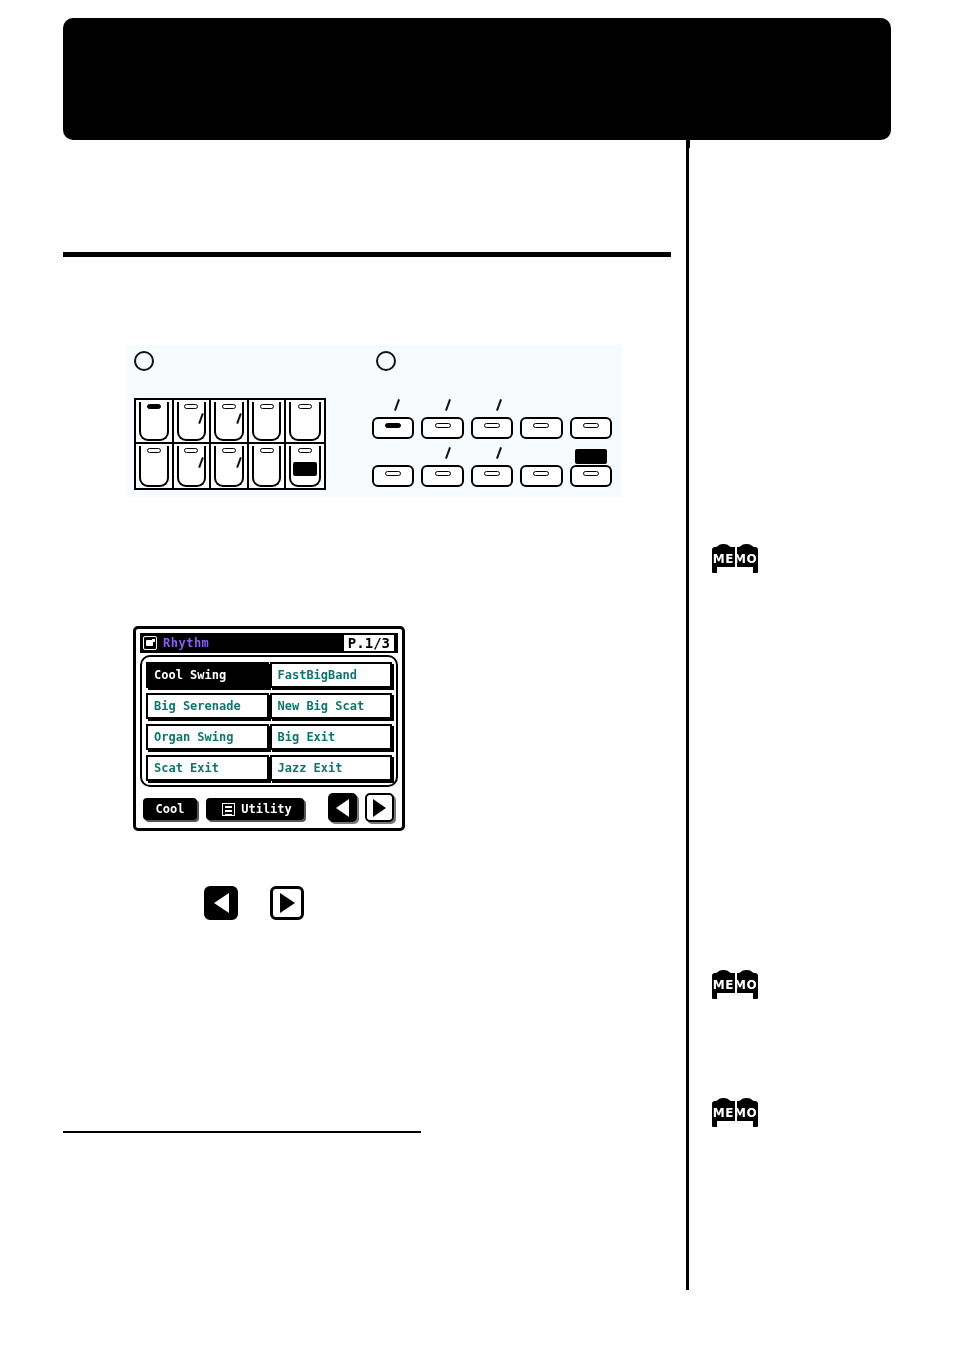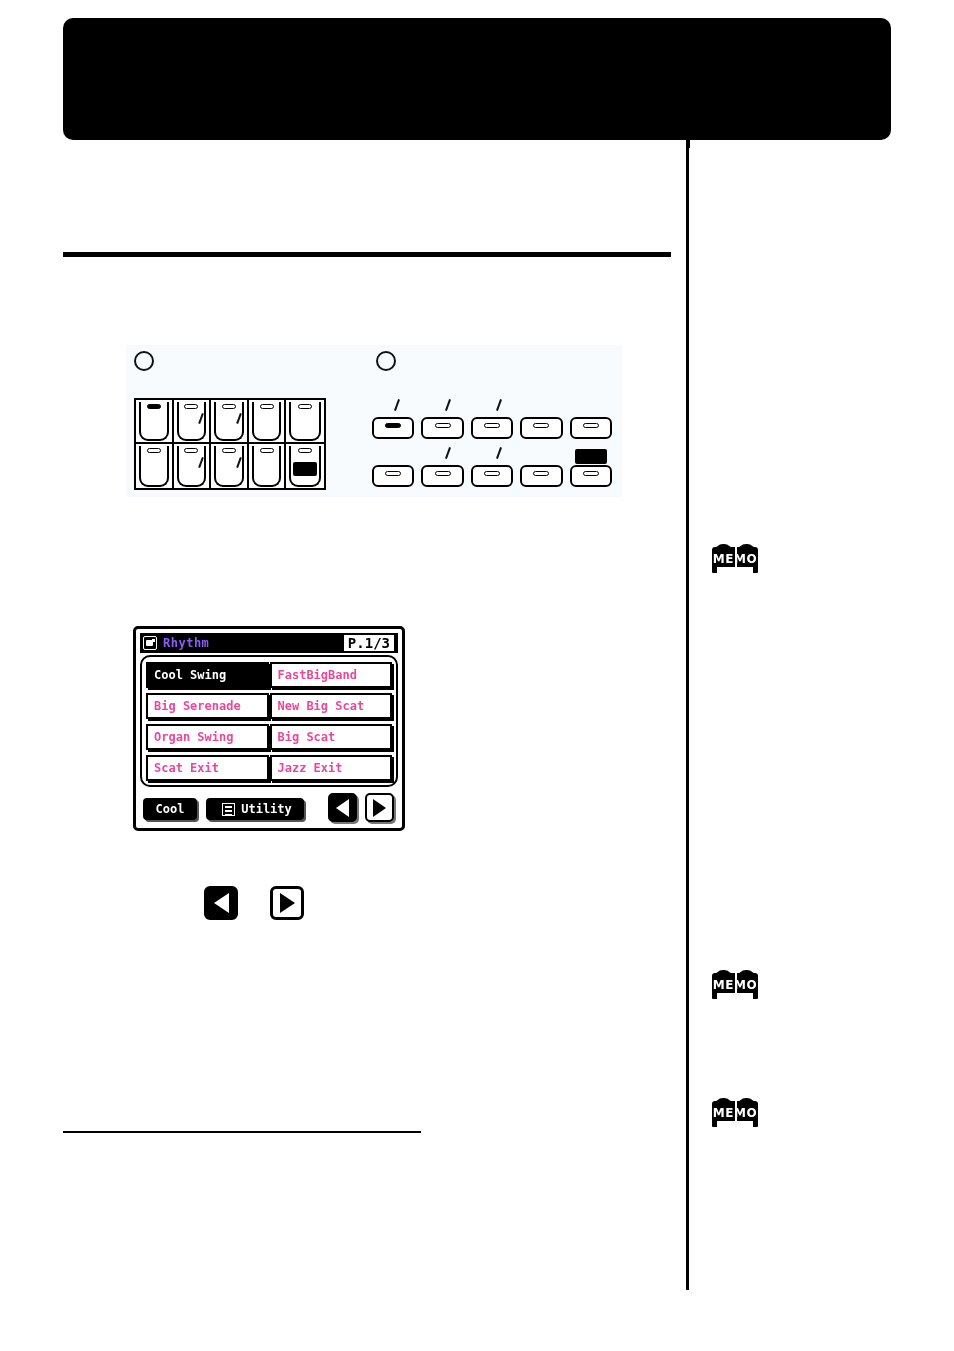--- a/index.html
+++ b/index.html
@@ -146,21 +146,21 @@
   .lcd-body {
     position:absolute; left:0; top:22px; right:0; height:132px;
     border:2px solid #000; border-radius:10px; padding:5px 4px;
   }
   .lcd-grid {
     display:grid; grid-template-columns:1fr 1fr; gap:5px 1px;
   }
   .lcd-item {
     height:26px; border:2px solid #000; background:#fff;
     display:flex; align-items:center; padding-left:6px;
-    font-size:12px; color:#ec4899; font-weight:bold;
+    font-size:12px; color:#0f766e; font-weight:bold;
     box-shadow:2px 2px 0 #000;
     letter-spacing:0px;
   }
   .lcd-item.sel { background:#000; color:#fff; }
 
   .lcd-footer {
     position:absolute; left:0; bottom:0; right:0; height:36px;
   }
   .lcd-btn {
     position:absolute; height:22px; border:2px solid #000; border-radius:4px;
@@ -356,21 +356,21 @@
       <div class="lcd-page">P.1/3</div>
     </div>
 
     <div class="lcd-body">
       <div class="lcd-grid">
         <div class="lcd-item sel">Cool Swing</div>
         <div class="lcd-item">FastBigBand</div>
         <div class="lcd-item">Big Serenade</div>
         <div class="lcd-item">New Big Scat</div>
         <div class="lcd-item">Organ Swing</div>
-        <div class="lcd-item">Big Scat</div>
+        <div class="lcd-item">Big Exit</div>
         <div class="lcd-item">Scat Exit</div>
         <div class="lcd-item">Jazz Exit</div>
       </div>
     </div>
 
     <div class="lcd-footer">
       <div class="lcd-btn exit">Cool</div>
       <div class="lcd-btn util">
         <span class="util-ic"></span>
         <span>Utility</span>

